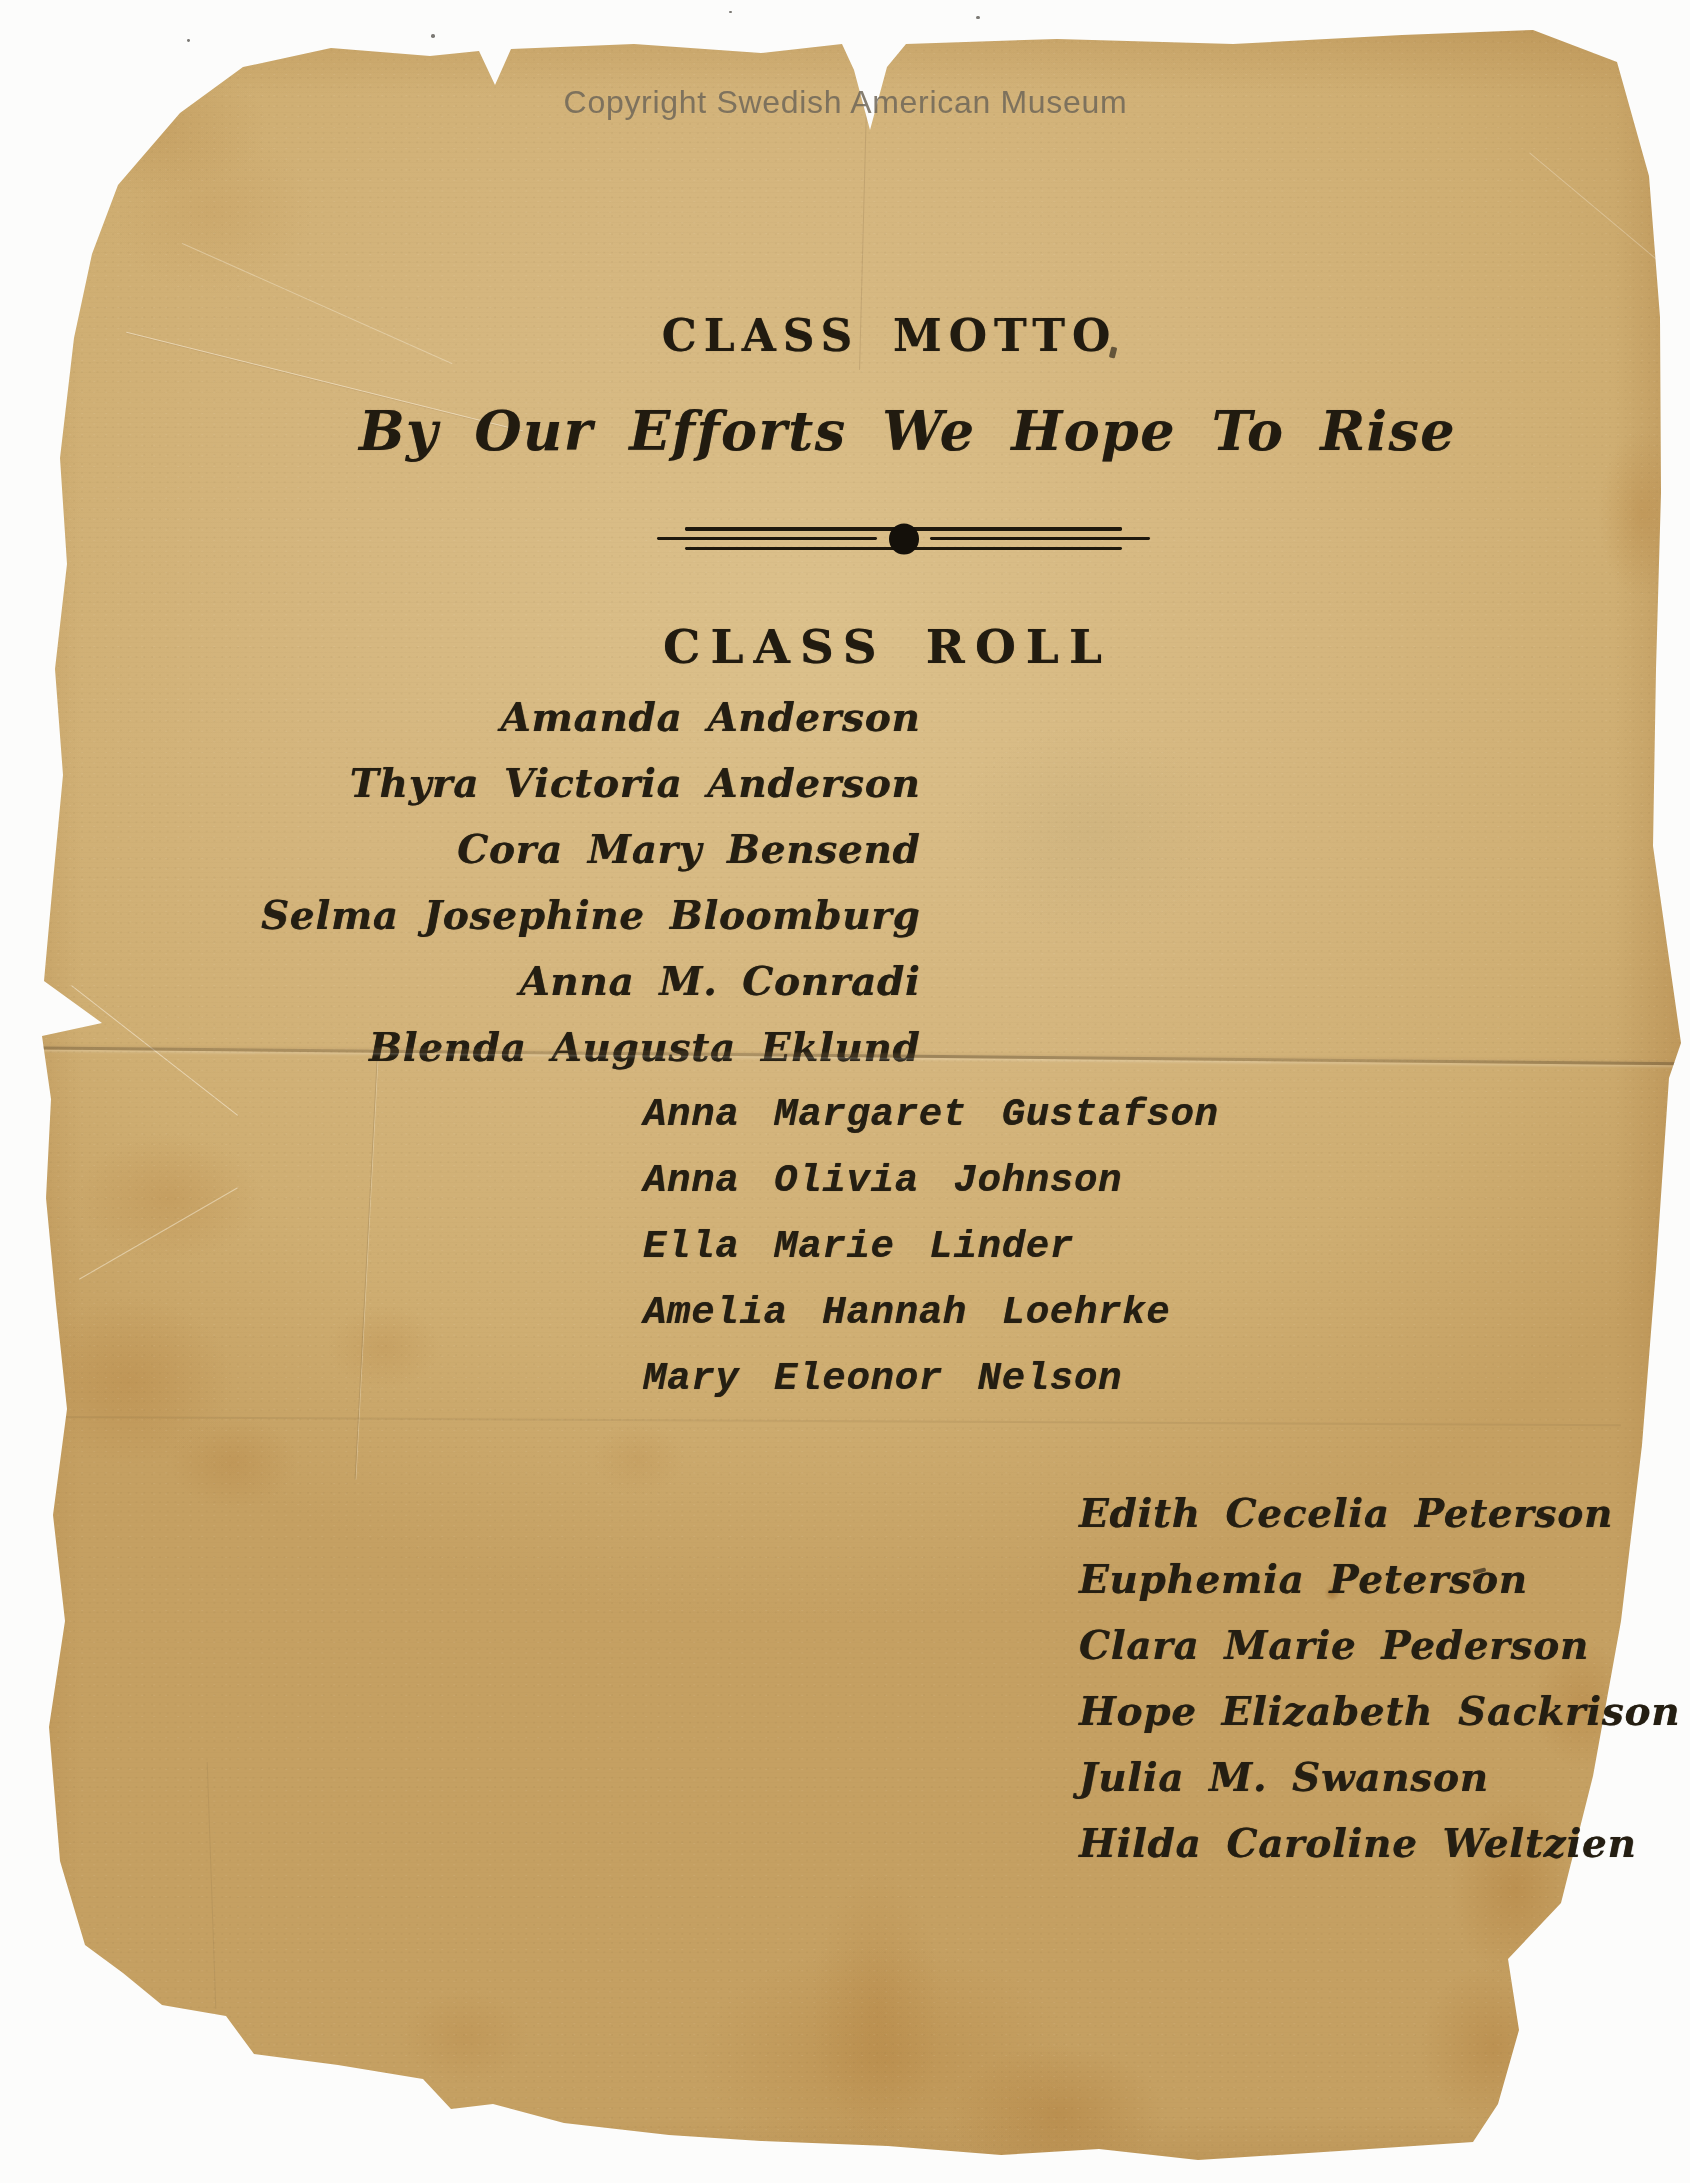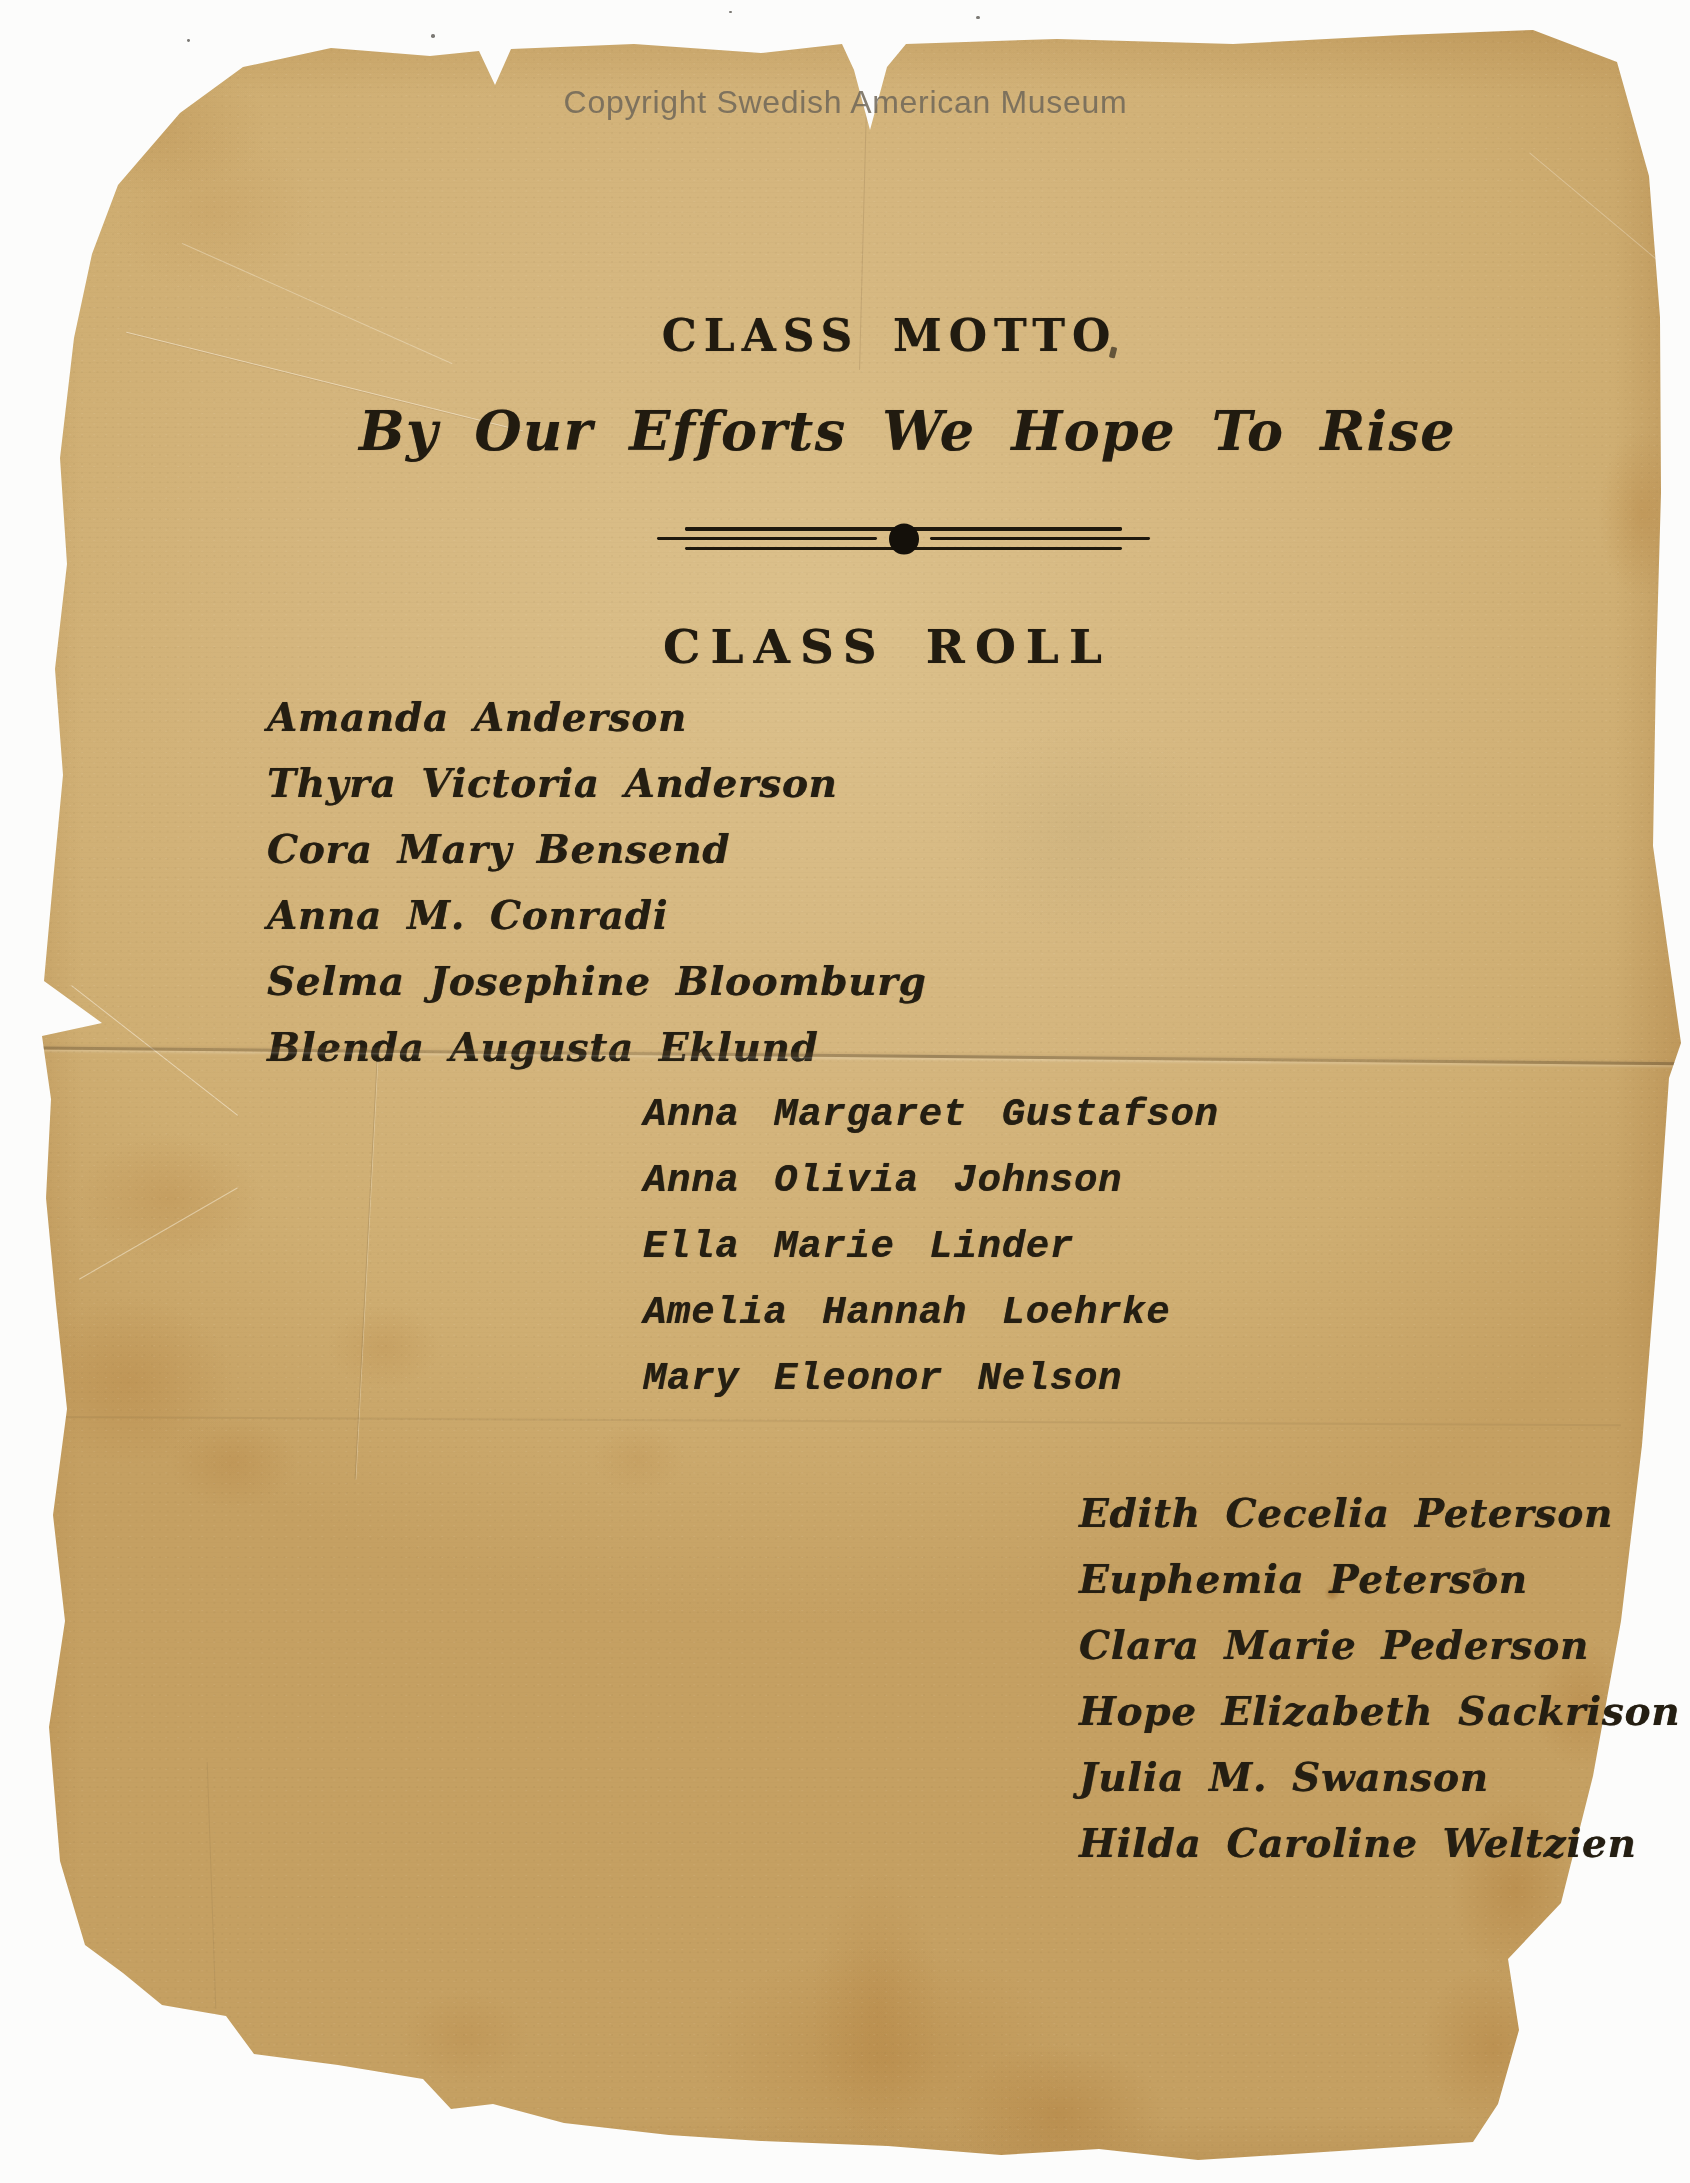--- a/index.html
+++ b/index.html
@@ -70,21 +70,21 @@
   .h-motto{top:310px;font-weight:700;font-size:44px;letter-spacing:7px;word-spacing:11.3px;
            transform:translateX(44px);text-shadow:0 0 0.7px rgba(35,28,16,0.6);}
   .motto{top:399px;font-style:italic;font-weight:700;font-size:54px;letter-spacing:1.4px;
          word-spacing:15.5px;transform:translateX(62px);text-shadow:0 0 0.7px rgba(35,28,16,0.55);}
   .h-roll{top:619px;font-weight:700;font-size:47px;letter-spacing:10px;word-spacing:12.7px;
           transform:translateX(42px);text-shadow:0 0 0.7px rgba(35,28,16,0.6);}
 
   .roll-group{position:absolute;z-index:3;font-style:italic;font-weight:600;font-size:39px;
               line-height:66px;color:#241e12;letter-spacing:0.7px;word-spacing:10.6px;white-space:nowrap;
               text-shadow:0 0 0.7px rgba(35,28,16,0.65), 0.4px 0.4px 0 rgba(35,28,16,0.35);}
-  .g1{left:267px;top:684px;}
+  .g1{left:261px;top:684px;text-align:right;}
   .g2{left:643px;top:1082px;font-family:Liberation Mono, monospace;}
   .g3{left:1047px;top:1480px;margin-left:32px;}
 
   
   .divider{position:absolute;left:657px;top:527px;width:493px;z-index:3;}
   .div-line{height:3.5px;background:#1e180d;border-radius:1.4px;}
   .div-top,.div-bottom{width:437px;margin:0 auto;}
   .div-mid{position:relative;height:3.5px;margin:6.3px 0;}
   .div-mid .seg{position:absolute;top:0;width:220px;height:3.5px;background:#1e180d;border-radius:1.4px;}
   .seg-l{left:0;} .seg-r{right:0;}
@@ -148,22 +148,22 @@
     </div>
     <div class="div-line div-bottom"></div>
   </div>
 
   <div class="txt h-roll">CLASS ROLL</div>
 
   <div class="roll-group g1">
     <div>Amanda Anderson</div>
     <div>Thyra Victoria Anderson</div>
     <div>Cora Mary Bensend</div>
+    <div>Selma Josephine Bloomburg</div>
     <div>Anna M. Conradi</div>
-    <div>Selma Josephine Bloomburg</div>
     <div>Blenda Augusta Eklund</div>
   </div>
 
   <div class="roll-group g2">
     <div>Anna Margaret Gustafson</div>
     <div>Anna Olivia Johnson</div>
     <div>Ella Marie Linder</div>
     <div>Amelia Hannah Loehrke</div>
     <div>Mary Eleonor Nelson</div>
   </div>

